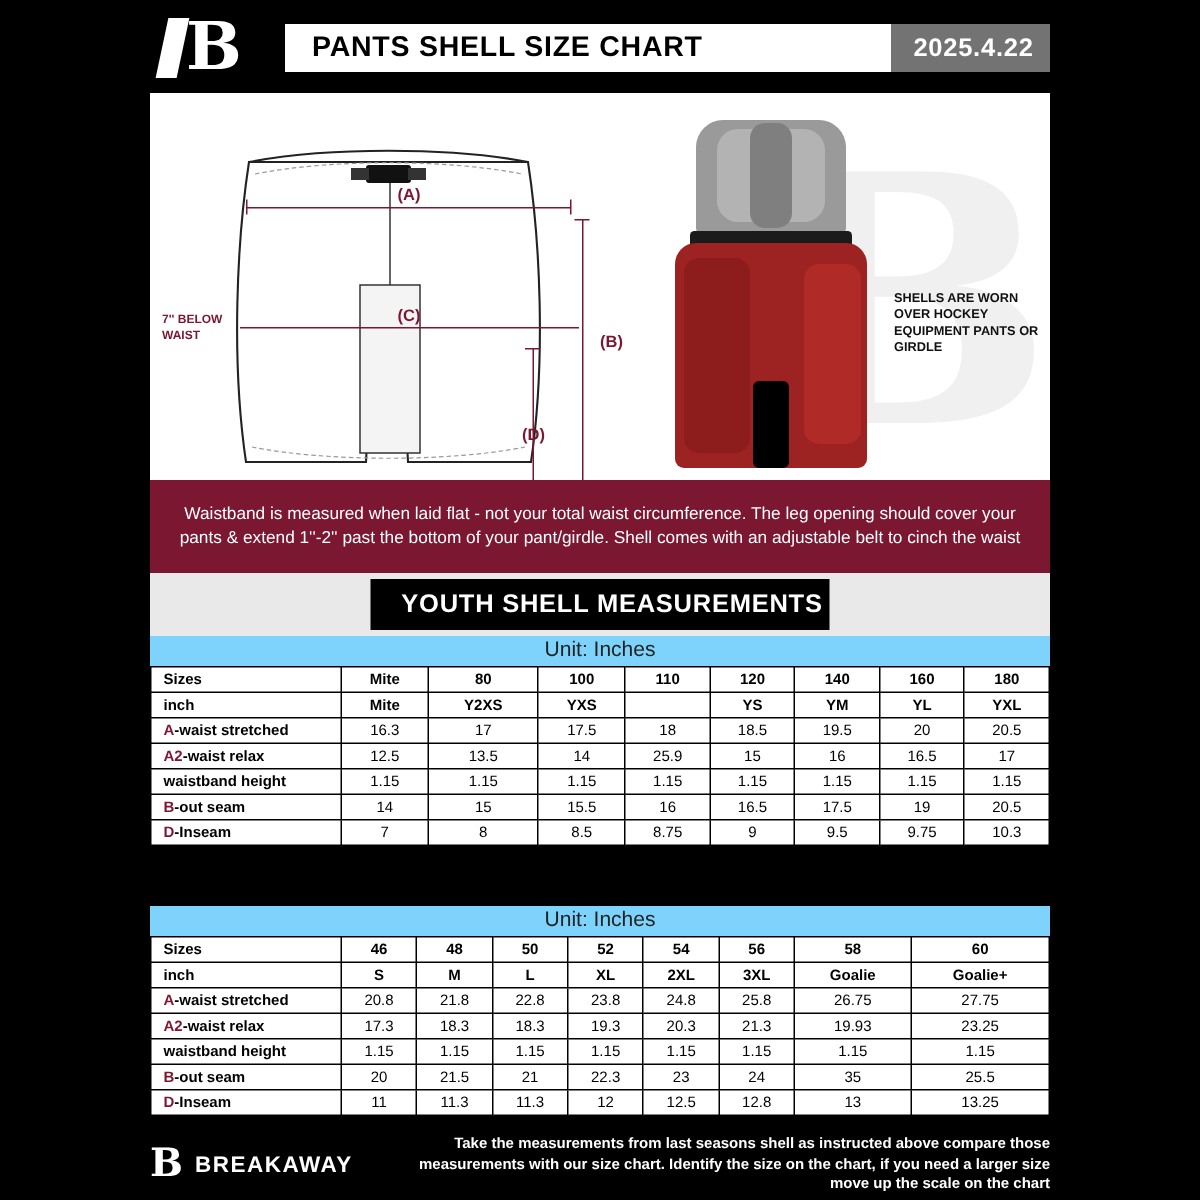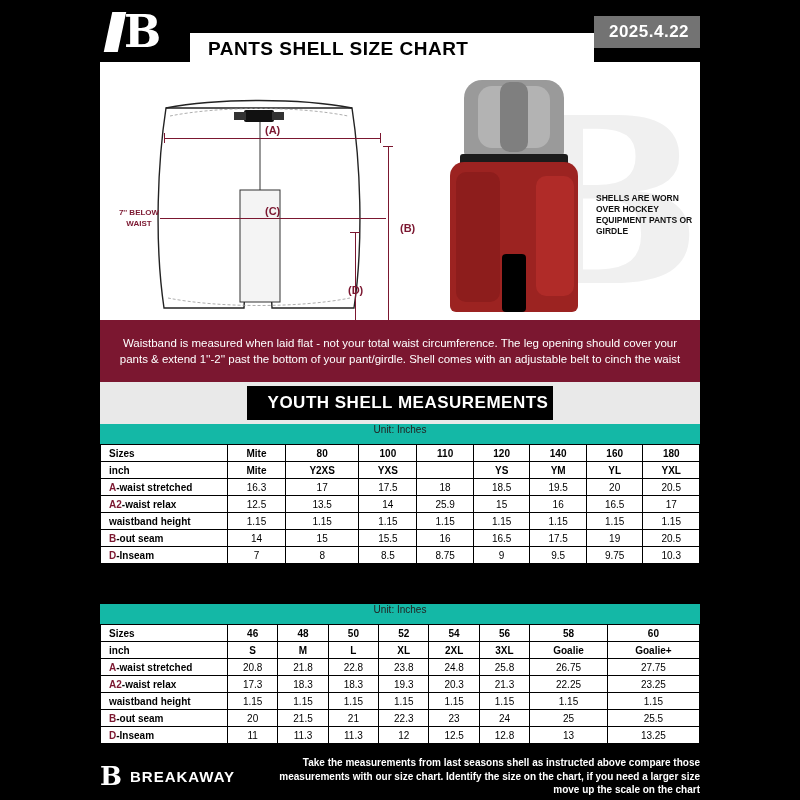--- a/index.html
+++ b/index.html
@@ -19,21 +19,21 @@
     line-height:52px;text-align:center;letter-spacing:-2px;
   }
   .logo-b .slash{
     position:absolute;left:4px;top:6px;width:14px;height:40px;background:#fff;
     transform:skewX(-12deg);
   }
   .logo-b .bee{
     position:absolute;left:20px;top:4px;font-size:44px;line-height:44px;font-weight:bold;
   }
   .title-box{
-    position:absolute;left:190px;top:33px;width:404px;height:32px;
+    position:absolute;left:190px;top:16px;width:404px;height:32px;
     background:#fff;color:#000;
     font-size:19px;font-weight:bold;letter-spacing:.5px;
     display:flex;align-items:center;padding-left:18px;box-sizing:border-box;
   }
   .date-box{
     position:absolute;left:594px;top:16px;width:110px;height:32px;
     background:#737373;color:#fff;font-size:17px;font-weight:bold;
     display:flex;align-items:center;justify-content:center;letter-spacing:.5px;
   }
 
@@ -47,21 +47,21 @@
   
   .short{position:absolute;left:48px;top:28px;width:250px;height:228px;z-index:2;}
   .short svg{display:block;}
 
   .dim-label{position:absolute;font-size:11px;font-weight:bold;color:#7b1730;z-index:4;}
   .dim-line{position:absolute;background:#7b1730;z-index:3;}
   .dim-line.h{height:1px;}
   .dim-line.v{width:1px;}
   .waist-note{
     position:absolute;left:8px;top:145px;width:62px;font-size:8px;color:#7b1730;
-    font-weight:bold;line-height:11px;z-index:4;text-align:center;
+    font-weight:bold;line-height:11px;z-index:4;
   }
 
   
   .photo{position:absolute;left:338px;top:18px;width:150px;height:232px;z-index:2;}
   .pad-top{
     position:absolute;left:26px;top:0;width:100px;height:78px;background:#9a9a9a;
     border-radius:18px 18px 6px 6px;
   }
   .pad-top:before{
     content:"";position:absolute;left:14px;top:6px;width:72px;height:62px;
@@ -104,22 +104,22 @@
   }
 
   
   .sec-wrap{position:absolute;left:100px;width:600px;height:42px;background:#e9e9e9;}
   .sec-pill{
     position:absolute;left:50%;transform:translateX(-50%);top:4px;width:290px;height:34px;
     background:#000;color:#fff;display:flex;align-items:center;justify-content:center;
     font-size:17px;font-weight:bold;letter-spacing:.5px;padding-left:16px;
   }
   .unit{
-    position:absolute;left:100px;width:600px;height:20px;background:#14b8a6;
-    text-align:center;font-size:10px;color:#222;
+    position:absolute;left:100px;width:600px;height:20px;background:#7dd3fc;
+    text-align:center;font-size:14px;color:#222;
   }
 
   
   .tbl{position:absolute;left:100px;width:600px;background:#fff;border-collapse:collapse;}
   table{border-collapse:collapse;width:600px;background:#fff;}
   td{
     border:1px solid #000;font-size:10px;text-align:center;height:16px;padding:0;
     color:#000;
   }
   td.lbl{width:118px;text-align:left;padding-left:8px;font-weight:bold;}
@@ -334,21 +334,21 @@
             <td>27.75</td>
           </tr>
           <tr>
             <td class="lbl"><span class="k">A2</span>-waist relax</td>
             <td>17.3</td>
             <td>18.3</td>
             <td>18.3</td>
             <td>19.3</td>
             <td>20.3</td>
             <td>21.3</td>
-            <td>22.25</td>
+            <td>19.93</td>
             <td>23.25</td>
           </tr>
           <tr>
             <td class="lbl">waistband height</td>
             <td>1.15</td>
             <td>1.15</td>
             <td>1.15</td>
             <td>1.15</td>
             <td>1.15</td>
             <td>1.15</td>
@@ -356,21 +356,21 @@
             <td>1.15</td>
           </tr>
           <tr>
             <td class="lbl"><span class="k">B</span>-out seam</td>
             <td>20</td>
             <td>21.5</td>
             <td>21</td>
             <td>22.3</td>
             <td>23</td>
             <td>24</td>
-            <td>25</td>
+            <td>35</td>
             <td>25.5</td>
           </tr>
           <tr>
             <td class="lbl"><span class="k">D</span>-Inseam</td>
             <td>11</td>
             <td>11.3</td>
             <td>11.3</td>
             <td>12</td>
             <td>12.5</td>
             <td>12.8</td>

